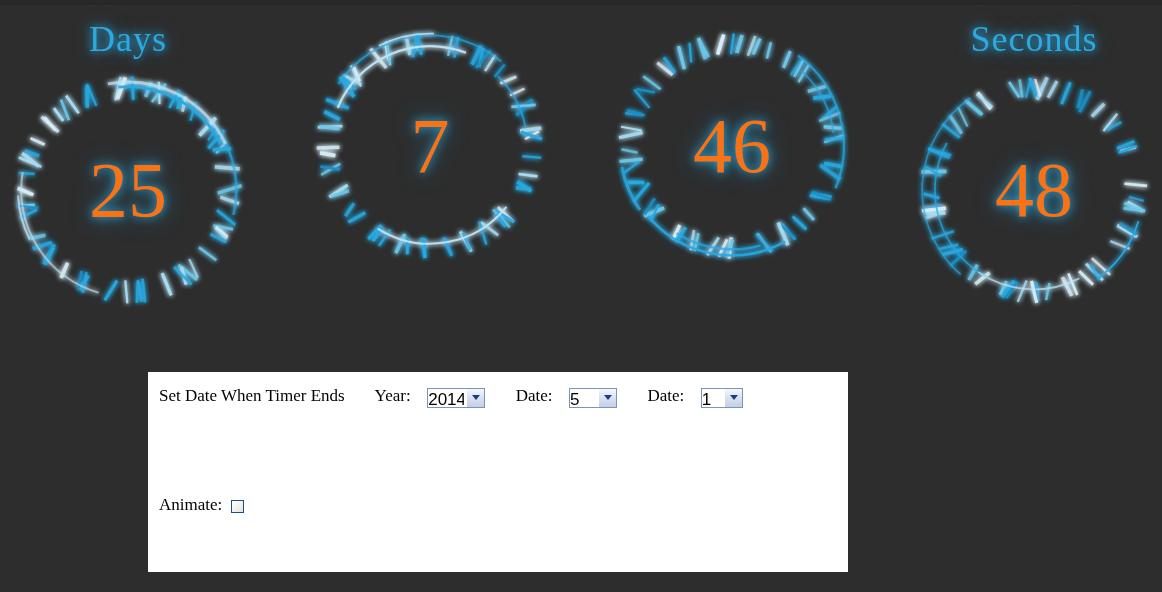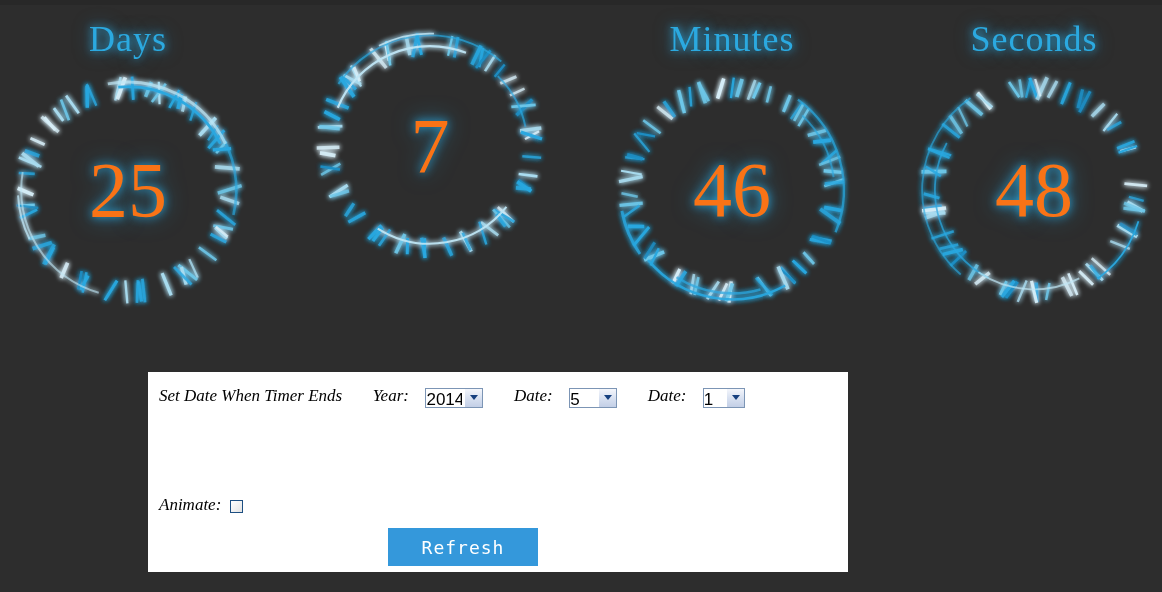--- a/index.html
+++ b/index.html
@@ -89,21 +89,20 @@
     white-space: nowrap;
     font-size: 17px;
   }
   #row-date  { top: 14px; }
   #row-turn  { top: 78px; }
   #row-anim  { top: 123px; }
 
   .field-label {
     font-size: 17px;
     color: #000;
-    font-style: italic;
   }
   .spacer-lg { display: inline-block; width: 22px; }
   .spacer-sm { display: inline-block; width: 8px; }
 
   select.xp-select {
     font-family: "Liberation Sans", "DejaVu Sans", sans-serif;
     font-size: 17px;
     border: 1px solid #7c95b5;
     background: #ffffff;
     color: #000;
@@ -355,21 +354,20 @@
             <path d="M 194.42 178.86 A 97.69 97.69 0 0 1 65.73 200.53" fill="none" stroke="#bfe6f5" stroke-width="2.07" opacity="0.92"></path>
             <path d="M 66.93 17.85 A 112.42 112.42 0 0 1 121.96 5.65" fill="none" stroke="#bfe6f5" stroke-width="1.63" opacity="0.83"></path>
             <path d="M 185.78 48.14 A 97.34 97.34 0 0 1 213.45 98.90" fill="none" stroke="#29a8e0" stroke-width="1.94" opacity="0.66"></path>
           </g>
         </svg>
       <div class="dial-value">7</div>
     </div>
   </div>
 
   <div class="counter" id="counter-minutes" style="left:587px;">
-    <div class="counter-label">Minutes</div>
     <div class="dial">
       <svg viewBox="0 0 236 236">
           <defs>
             <filter id="glow73" x="-60%" y="-60%" width="220%" height="220%">
               <feGaussianBlur stdDeviation="2.6" result="b"></feGaussianBlur>
               <feMerge>
                 <feMergeNode in="b"></feMergeNode>
                 <feMergeNode in="b"></feMergeNode>
                 <feMergeNode in="SourceGraphic"></feMergeNode>
               </feMerge>
@@ -556,15 +554,14 @@
       <span class="arrow"></span>
     </span>
   </div>
 
 
   <div class="panel-row" id="row-anim">
     <span class="field-label">Animate:</span>
     <input class="anim-check" id="animate-checkbox" type="checkbox" style="">
   </div>
 
-  <button id="refresh-button">Refresh</button>
 
 </div>
 
 </body></html>

